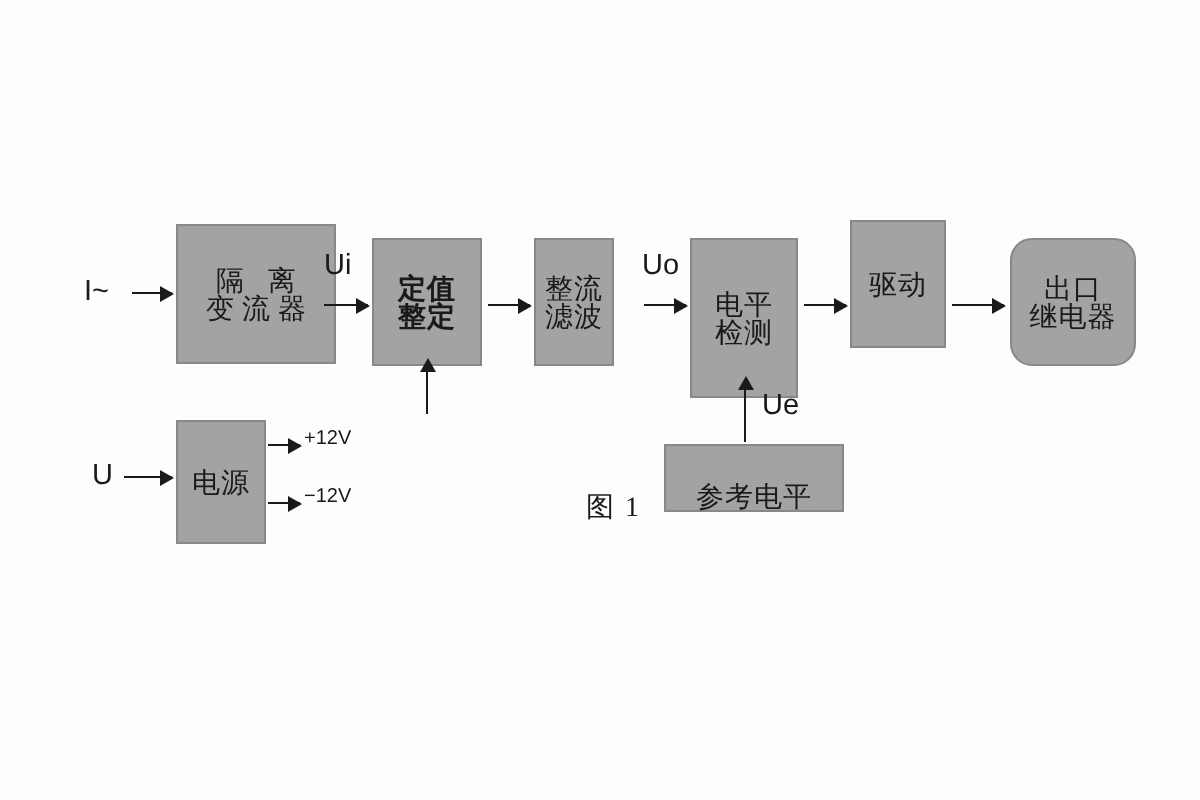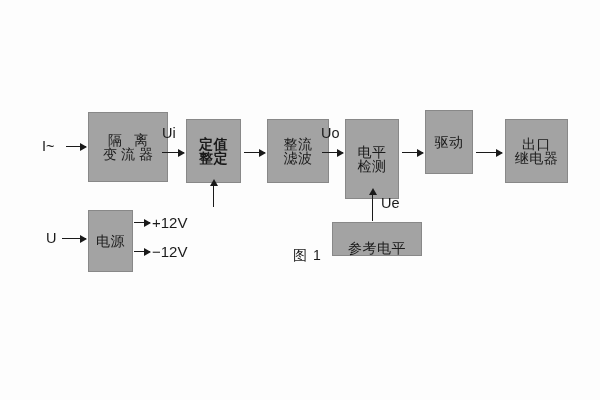--- a/index.html
+++ b/index.html
@@ -83,21 +83,21 @@
     line-height: 1;
   }
   .label.sig {
     font-size: 14.5px;
   }
   .label.caption {
     font-size: 14px;
     letter-spacing: 1px;
   }
   .label.rail {
-    font-size: 15px;
+    font-size: 10px;
     text-align: right;
   }
 </style>
 </head>
 <body>
 
 <div id="canvas">
 
   <div class="label sig" style="left:42px; top:139px;">I~</div>
   <div class="arrow-h" style="left:66px; top:146px; width:20px;"></div>
@@ -110,42 +110,42 @@
   <div class="label sig" style="left:162px; top:126px;text-align:right;">Ui</div>
   <div class="arrow-h" style="left:162px; top:152px; width:22px;"></div>
 
   <div class="box two-line" style="left:186px; top:119px; width:55px; height:64px;font-weight:bold;">
     <span class="line">定值</span>
     <span class="line">整定</span>
   </div>
 
   <div class="arrow-h" style="left:244px; top:152px; width:21px;"></div>
 
-  <div class="box two-line" style="left:267px; top:119px; width:62px; height:64px;">
+  <div class="box two-line" style="left:267px; top:119px; width:40px; height:64px;">
     <span class="line">整流</span>
     <span class="line">滤波</span>
   </div>
 
   <div class="label sig" style="left:321px; top:126px;">Uo</div>
   <div class="arrow-h" style="left:322px; top:152px; width:21px;"></div>
 
   <div class="box two-line" style="left:345px; top:119px; width:54px; height:80px;">
     <span class="line">电平</span>
     <span class="line">检测</span>
   </div>
 
   <div class="arrow-h" style="left:402px; top:152px; width:21px;"></div>
 
   <div class="box" style="left:425px; top:110px; width:48px; height:64px;">
     <span class="line">驱动</span>
   </div>
 
   <div class="arrow-h" style="left:476px; top:152px; width:26px;"></div>
 
-  <div class="box two-line" style="left:505px; top:119px; width:63px; height:64px;">
+  <div class="box two-line" style="left:505px; top:119px; width:63px; height:64px;border-radius:11px;">
     <span class="line">出口</span>
     <span class="line">继电器</span>
   </div>
 
   <div class="label sig" style="left:46px; top:231px;">U</div>
   <div class="arrow-h" style="left:62px; top:238px; width:24px;"></div>
 
   <div class="box" style="left:88px; top:210px; width:45px; height:62px;">
     <span class="line">电源</span>
   </div>
@@ -159,15 +159,15 @@
 
   <div class="arrow-v-up" style="left:213px; top:186px; height:21px;"></div>
 
   <div class="box" style="left:332px; top:222px; width:90px; height:34px;justify-content:flex-end;">
     <span class="line">参考电平</span>
   </div>
 
   <div class="arrow-v-up" style="left:372px; top:195px; height:26px;"></div>
   <div class="label sig" style="left:381px; top:196px;">Ue</div>
 
-  <div class="label caption" style="left:293px; top:248px;">图 1</div>
+  <div class="label caption" style="left:293px; top:248px;font-family:Liberation Serif, serif;">图 1</div>
 
 </div>
 
 </body></html>

